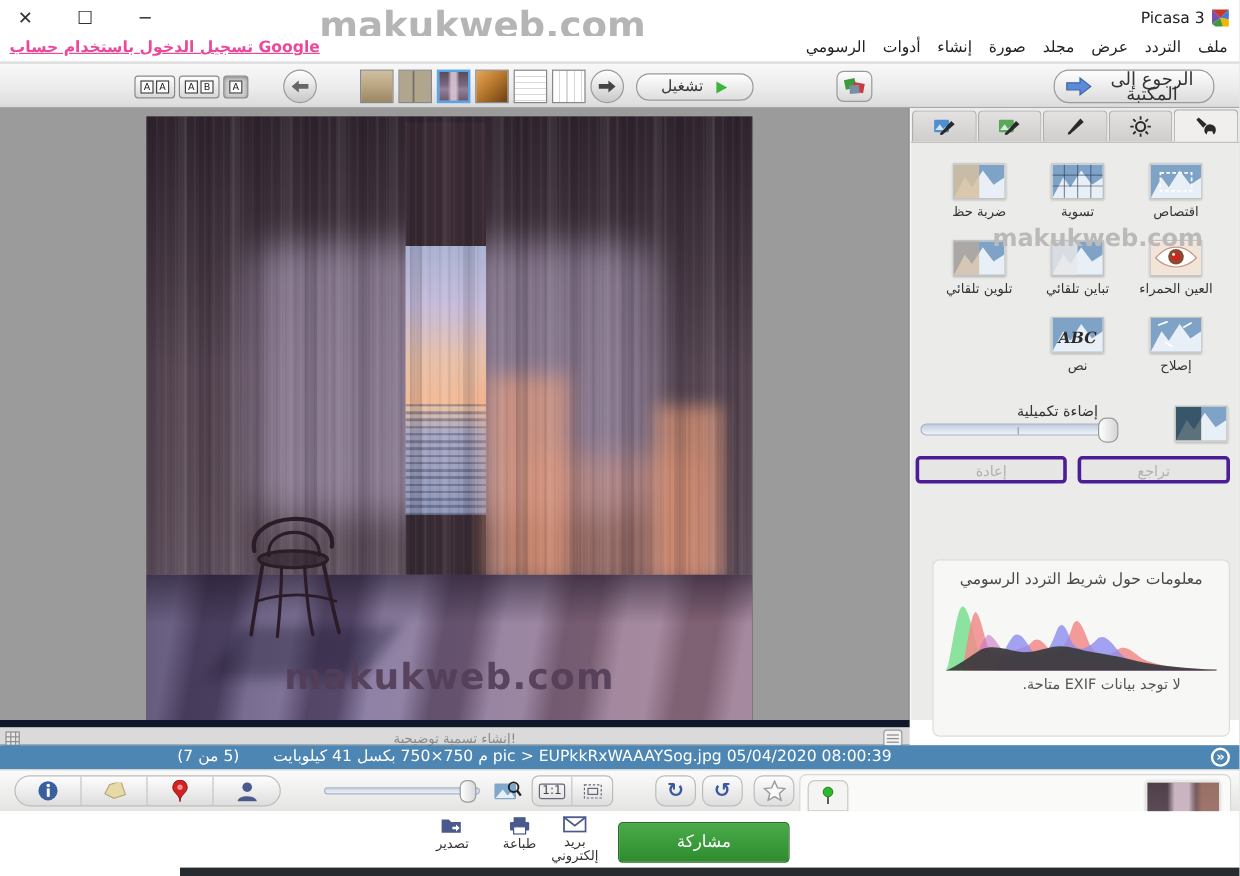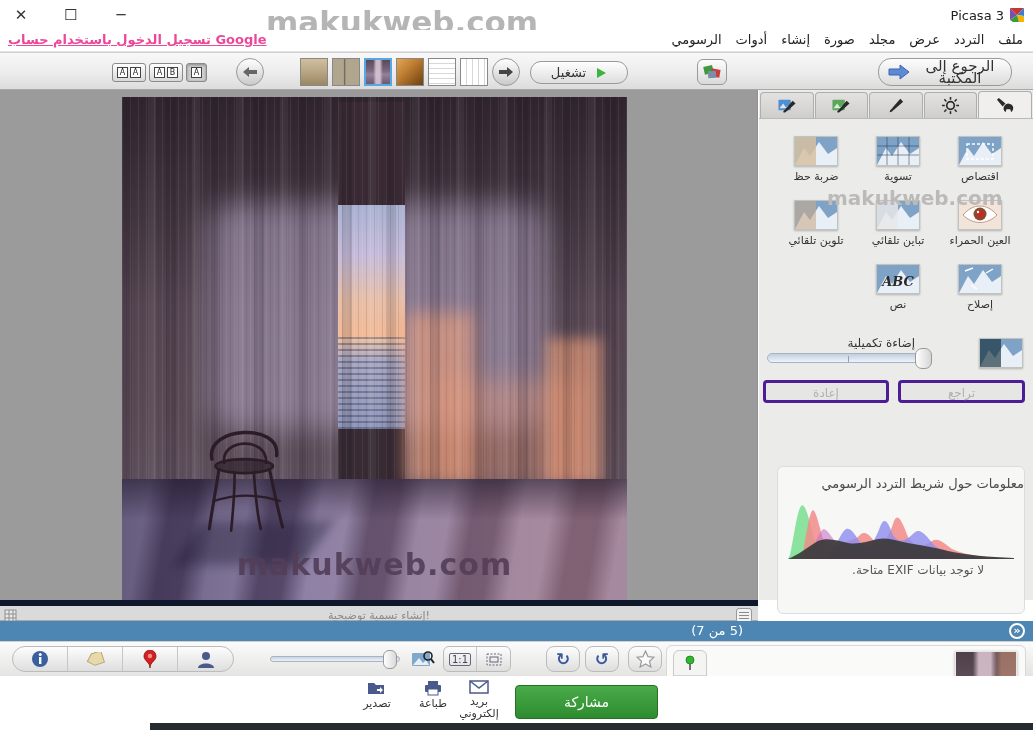--- a/index.html
+++ b/index.html
@@ -105,21 +105,21 @@
   .filllight-lbl { right:118px; top:246px; font-size:12px; color:#333; }
   .fl-slider { left:8px; top:263px; width:162px; height:10px; border-radius:5px; border:1px solid #a8b4c4;
     background:linear-gradient(180deg,#c2cedf,#eef3fa); cursor:pointer; }
   .fl-slider .tick { position:absolute; left:50%; top:2px; width:1px; height:6px; background:#8fa0b8; }
   .fl-thumbbtn { position:absolute; right:-4px; top:-6px; width:17px; height:21px; border:1px solid #9a9a9a; border-radius:7px;
     background:linear-gradient(90deg,#ffffff,#d5d5d5); }
   .histbtn { height:23px; border:3px solid #4c1d95; border-radius:4px; background:#e6e6e4; color:#b3b1af; font-size:12px; text-align:center; line-height:21px; cursor:default; }
   .undo { right:8px; top:290px; width:127px; }
   .redo { left:4px; top:290px; width:126px; }
   .histpanel { left:18px; top:376px; width:248px; height:148px; background:#f7f7f5; border:1px solid #dddddb; border-radius:6px; }
-  .histpanel .title { width:100%; text-align:right; margin-top:9px; font-size:13px; color:#4a4a4a; direction:rtl; }
+  .histpanel .title { width:100%; text-align:center; margin-top:9px; font-size:13px; color:#4a4a4a; direction:rtl; }
   .histpanel svg.hist { position:absolute; left:10px; top:30px; }
   .histpanel .exif { position:absolute; right:40px; top:96px; font-size:12px; color:#555; direction:rtl; }
 
   
   .bottomrow1 { left:0; top:641px; width:1033px; height:35px; background:linear-gradient(180deg,#fbfbfb,#e4e4e2); border-top:1px solid #cfcfcd; }
   .bottomrow2 { left:0; top:676px; width:1033px; height:47px; background:#ffffff; }
   .btngrp { left:12px; top:4px; height:26px; display:flex; border:1px solid #bcbcba; border-radius:13px; overflow:hidden;
     background:linear-gradient(180deg,#fdfdfd,#dedede); }
   .btngrp .cell { width:55px; display:flex; align-items:center; justify-content:center; border-right:1px solid #c6c6c4; cursor:pointer; }
   .btngrp .cell:last-child { border-right:none; }
@@ -298,20 +298,21 @@
     <div class="txt">إنشاء تسمية توضيحية!</div>
     <div class="abs cap-ico-r">
         <i></i>
         <i></i>
         <i></i>
       </div>
   </div>
 
   <div class="abs statusbar">
     <div class="txt">
+      <span>pic &gt; EUPkkRxWAAAYSog.jpg 05/04/2020 08:00:39 م 750×750 بكسل 41 كيلوبايت</span>
       <span>(5 من 7)</span>
     </div>
     <div class="st-chev">»</div>
   </div>
 
   <div class="abs sidebar">
     <div class="abs tabs">
       <div class="tab active">
         <svg width="19" height="19" viewBox="0 0 20 20">
           <path d="M14,2 a5,5 0 1 0 3,8 l-3,-1 0,-4 3,-1 a5,5 0 0 0 -3,-2 z M8,10 L2,17 4,19 11,13 Z" fill="#2a2a2a" transform="rotate(90 10 10)"></path>

